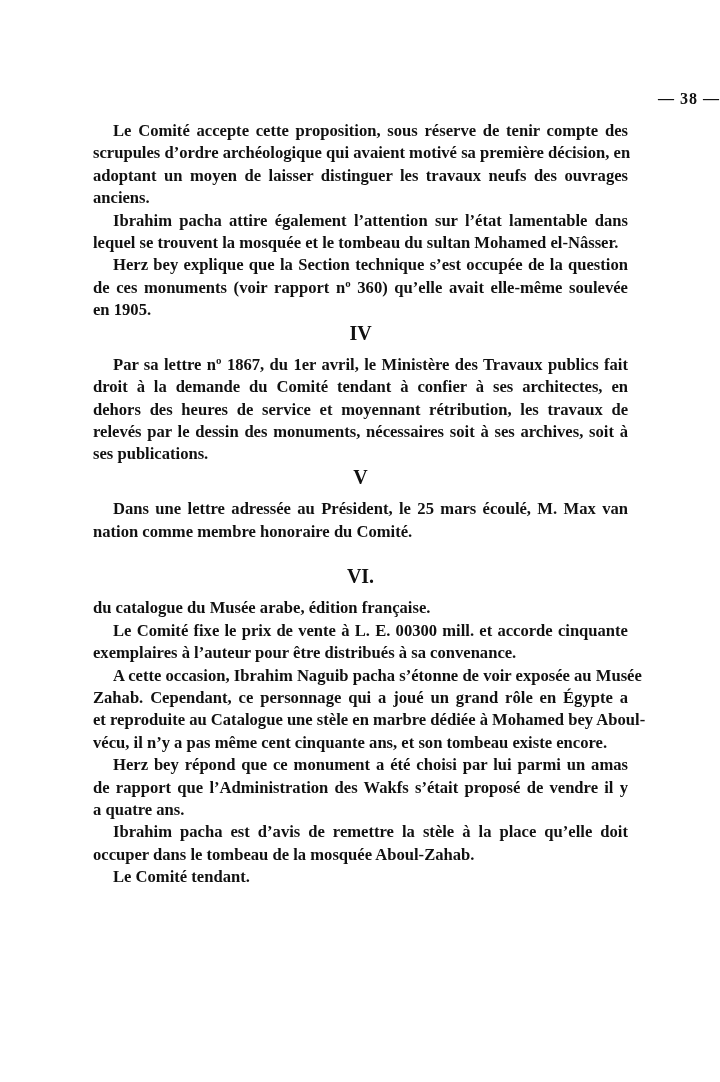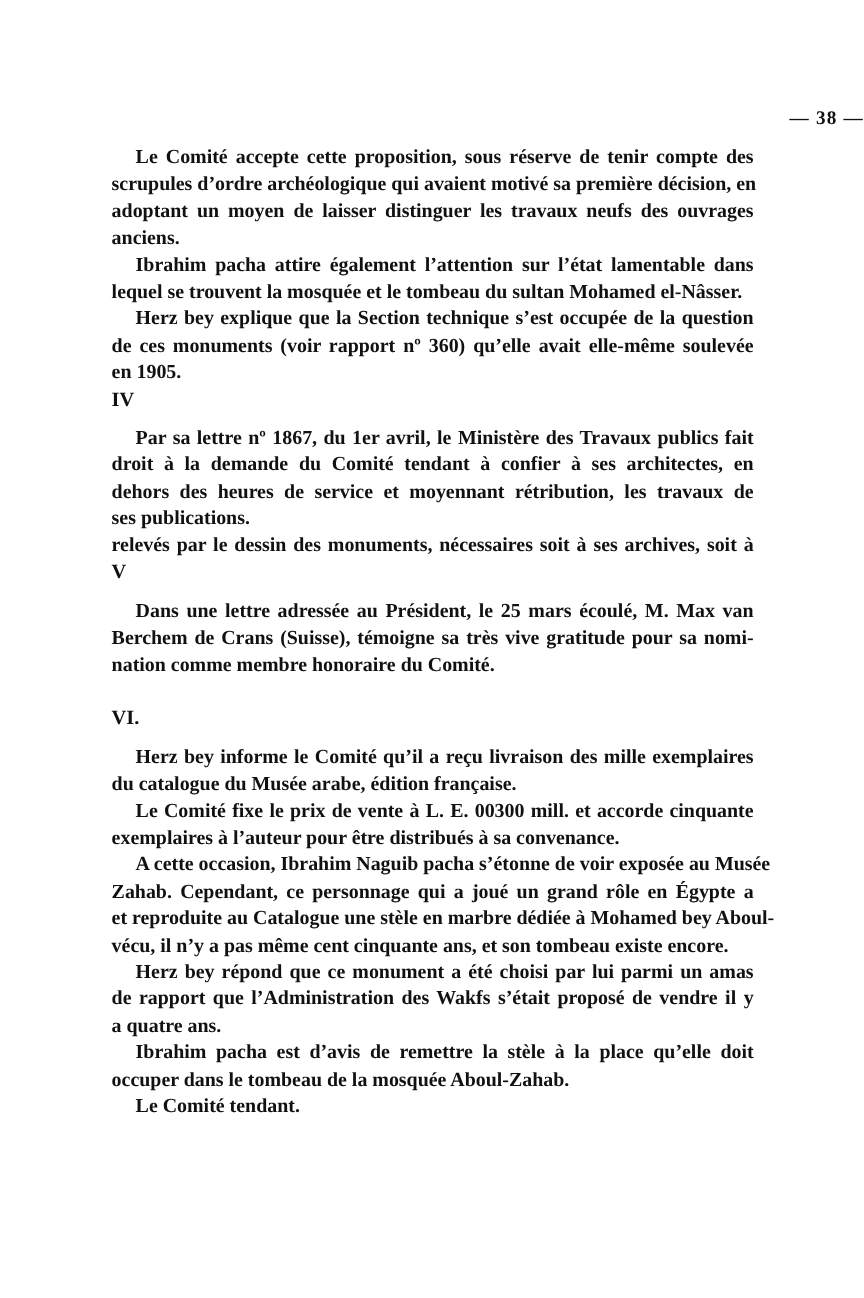--- a/index.html
+++ b/index.html
@@ -13,21 +13,21 @@
       position: absolute; top: 90px; left: 0; width: 720px;
       text-align: right; font-size: 16px; font-weight: bold; letter-spacing: 1px;
     }
     .col {
       position: absolute; left: 93px; width: 535px; top: 120px;
       font-size: 16.6px; line-height: 22.4px; font-weight: bold;
     }
     .line { display: block; text-align: justify; text-align-last: justify; white-space: nowrap; height: 22.4px; }
     .line.last { text-align-last: left; }
     .line.indent { padding-left: 20px; }
-    .heading { display: block; font-weight: bold; font-size: 17px; height: 22.4px; }
+    .heading { display: block; text-align: center; font-weight: bold; font-size: 20px; height: 22.4px; }
     .gap { display: block; height: 10px; }
     .gap.big { height: 22px; }
   </style>
 </head>
 <body>
 
 <div class="page">
   <div class="folio">— 38 —</div>
   <div class="col" id="col">
       <div>
@@ -44,35 +44,33 @@
         <span class="line indent">Herz bey explique que la Section technique s’est occupée de la question</span>
         <span class="line">de ces monuments (voir rapport nº 360) qu’elle avait elle-même soulevée</span>
         <span class="line last">en 1905.</span>
       </div>
       <span class="heading">IV</span>
       <span class="gap"></span>
       <div>
         <span class="line indent">Par sa lettre nº 1867, du 1er avril, le Ministère des Travaux publics fait</span>
         <span class="line">droit à la demande du Comité tendant à confier à ses architectes, en</span>
         <span class="line">dehors des heures de service et moyennant rétribution, les travaux de</span>
+        <span class="line">relevés par le dessin des monuments, nécessaires soit à ses archives, soit à</span>
         <span class="line last">ses publications.</span>
-        <span class="line">relevés par le dessin des monuments, nécessaires soit à ses archives, soit à</span>
       </div>
       <span class="heading">V</span>
       <span class="gap"></span>
       <div>
         <span class="line indent">Dans une lettre adressée au Président, le 25 mars écoulé, M. Max van</span>
-        <span class="line">Berchem de Crans (Suisse), témoigne sa très vive gratitude pour sa nomi-</span>
         <span class="line last">nation comme membre honoraire du Comité.</span>
       </div>
       <span class="gap big"></span>
       <span class="heading">VI.</span>
       <span class="gap"></span>
       <div>
-        <span class="line indent">Herz bey informe le Comité qu’il a reçu livraison des mille exemplaires</span>
         <span class="line last">du catalogue du Musée arabe, édition française.</span>
       </div>
       <div>
         <span class="line indent">Le Comité fixe le prix de vente à L. E. 00300 mill. et accorde cinquante</span>
         <span class="line last">exemplaires à l’auteur pour être distribués à sa convenance.</span>
       </div>
       <div>
         <span class="line indent">A cette occasion, Ibrahim Naguib pacha s’étonne de voir exposée au Musée</span>
         <span class="line">Zahab. Cependant, ce personnage qui a joué un grand rôle en Égypte a</span>
         <span class="line">et reproduite au Catalogue une stèle en marbre dédiée à Mohamed bey Aboul-</span>

